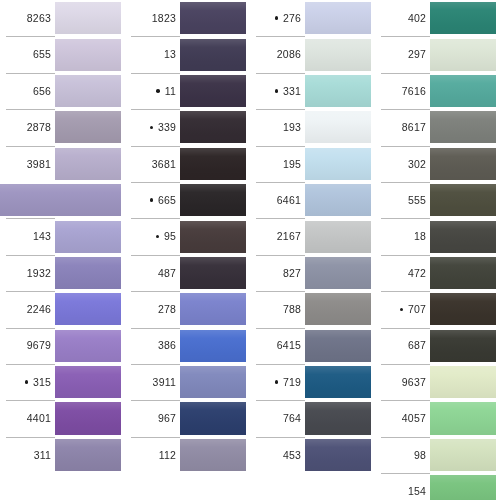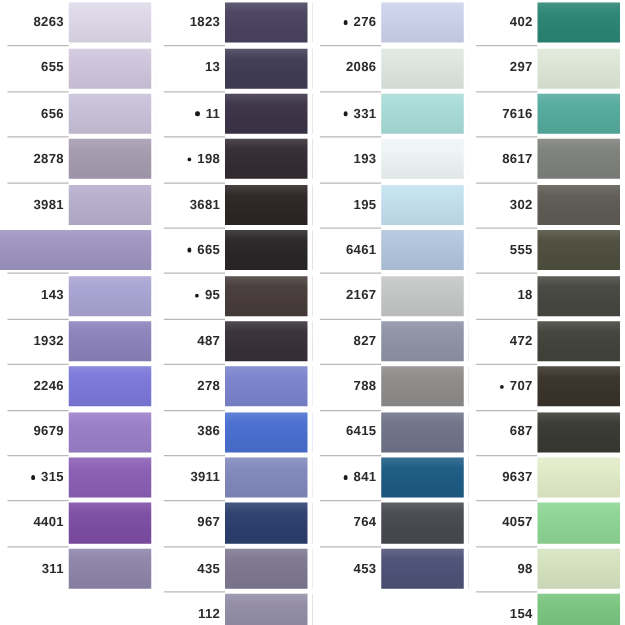--- a/index.html
+++ b/index.html
@@ -65,21 +65,20 @@
     border-radius:50%;
     background:#1a1a1a;
   }
   .num{
     font-size:10.5px;
     color:#2b2b2b;
     letter-spacing:0.2px;
     line-height:1;
     white-space:nowrap;
     font-family:"Liberation Sans", sans-serif;
-    font-weight:bold;
   }
   .swatchcell{
     flex:1 1 auto;
     position:relative;
     padding-top:2.2px;
     padding-bottom:2.2px;
     box-sizing:border-box;
     background:#ffffff;
   }
   .swatch{
@@ -247,21 +246,21 @@
           <span class="dot on"></span>
           <span class="num">11</span>
         </div>
         <div class="swatchcell">
           <div class="swatch" style="background: rgb(60, 51, 72);"></div>
         </div>
       </div>
       <div class="row">
         <div class="labelcell">
           <span class="dot on"></span>
-          <span class="num">198</span>
+          <span class="num">339</span>
         </div>
         <div class="swatchcell">
           <div class="swatch" style="background: rgb(52, 44, 51);"></div>
         </div>
       </div>
       <div class="row">
         <div class="labelcell">
           <span class="dot"></span>
           <span class="num">3681</span>
         </div>
@@ -323,29 +322,20 @@
           <div class="swatch" style="background: rgb(129, 137, 189);"></div>
         </div>
       </div>
       <div class="row">
         <div class="labelcell">
           <span class="dot"></span>
           <span class="num">967</span>
         </div>
         <div class="swatchcell">
           <div class="swatch" style="background: rgb(44, 63, 110);"></div>
-        </div>
-      </div>
-      <div class="row">
-        <div class="labelcell">
-          <span class="dot"></span>
-          <span class="num">435</span>
-        </div>
-        <div class="swatchcell">
-          <div class="swatch" style="background: rgb(126, 120, 145);"></div>
         </div>
       </div>
       <div class="row">
         <div class="labelcell">
           <span class="dot"></span>
           <span class="num">112</span>
         </div>
         <div class="swatchcell">
           <div class="swatch" style="background: rgb(146, 141, 166);"></div>
         </div>
@@ -438,21 +428,21 @@
           <span class="dot"></span>
           <span class="num">6415</span>
         </div>
         <div class="swatchcell">
           <div class="swatch" style="background: rgb(111, 116, 137);"></div>
         </div>
       </div>
       <div class="row">
         <div class="labelcell">
           <span class="dot on"></span>
-          <span class="num">841</span>
+          <span class="num">719</span>
         </div>
         <div class="swatchcell">
           <div class="swatch" style="background: rgb(29, 91, 132);"></div>
         </div>
       </div>
       <div class="row">
         <div class="labelcell">
           <span class="dot"></span>
           <span class="num">764</span>
         </div>

